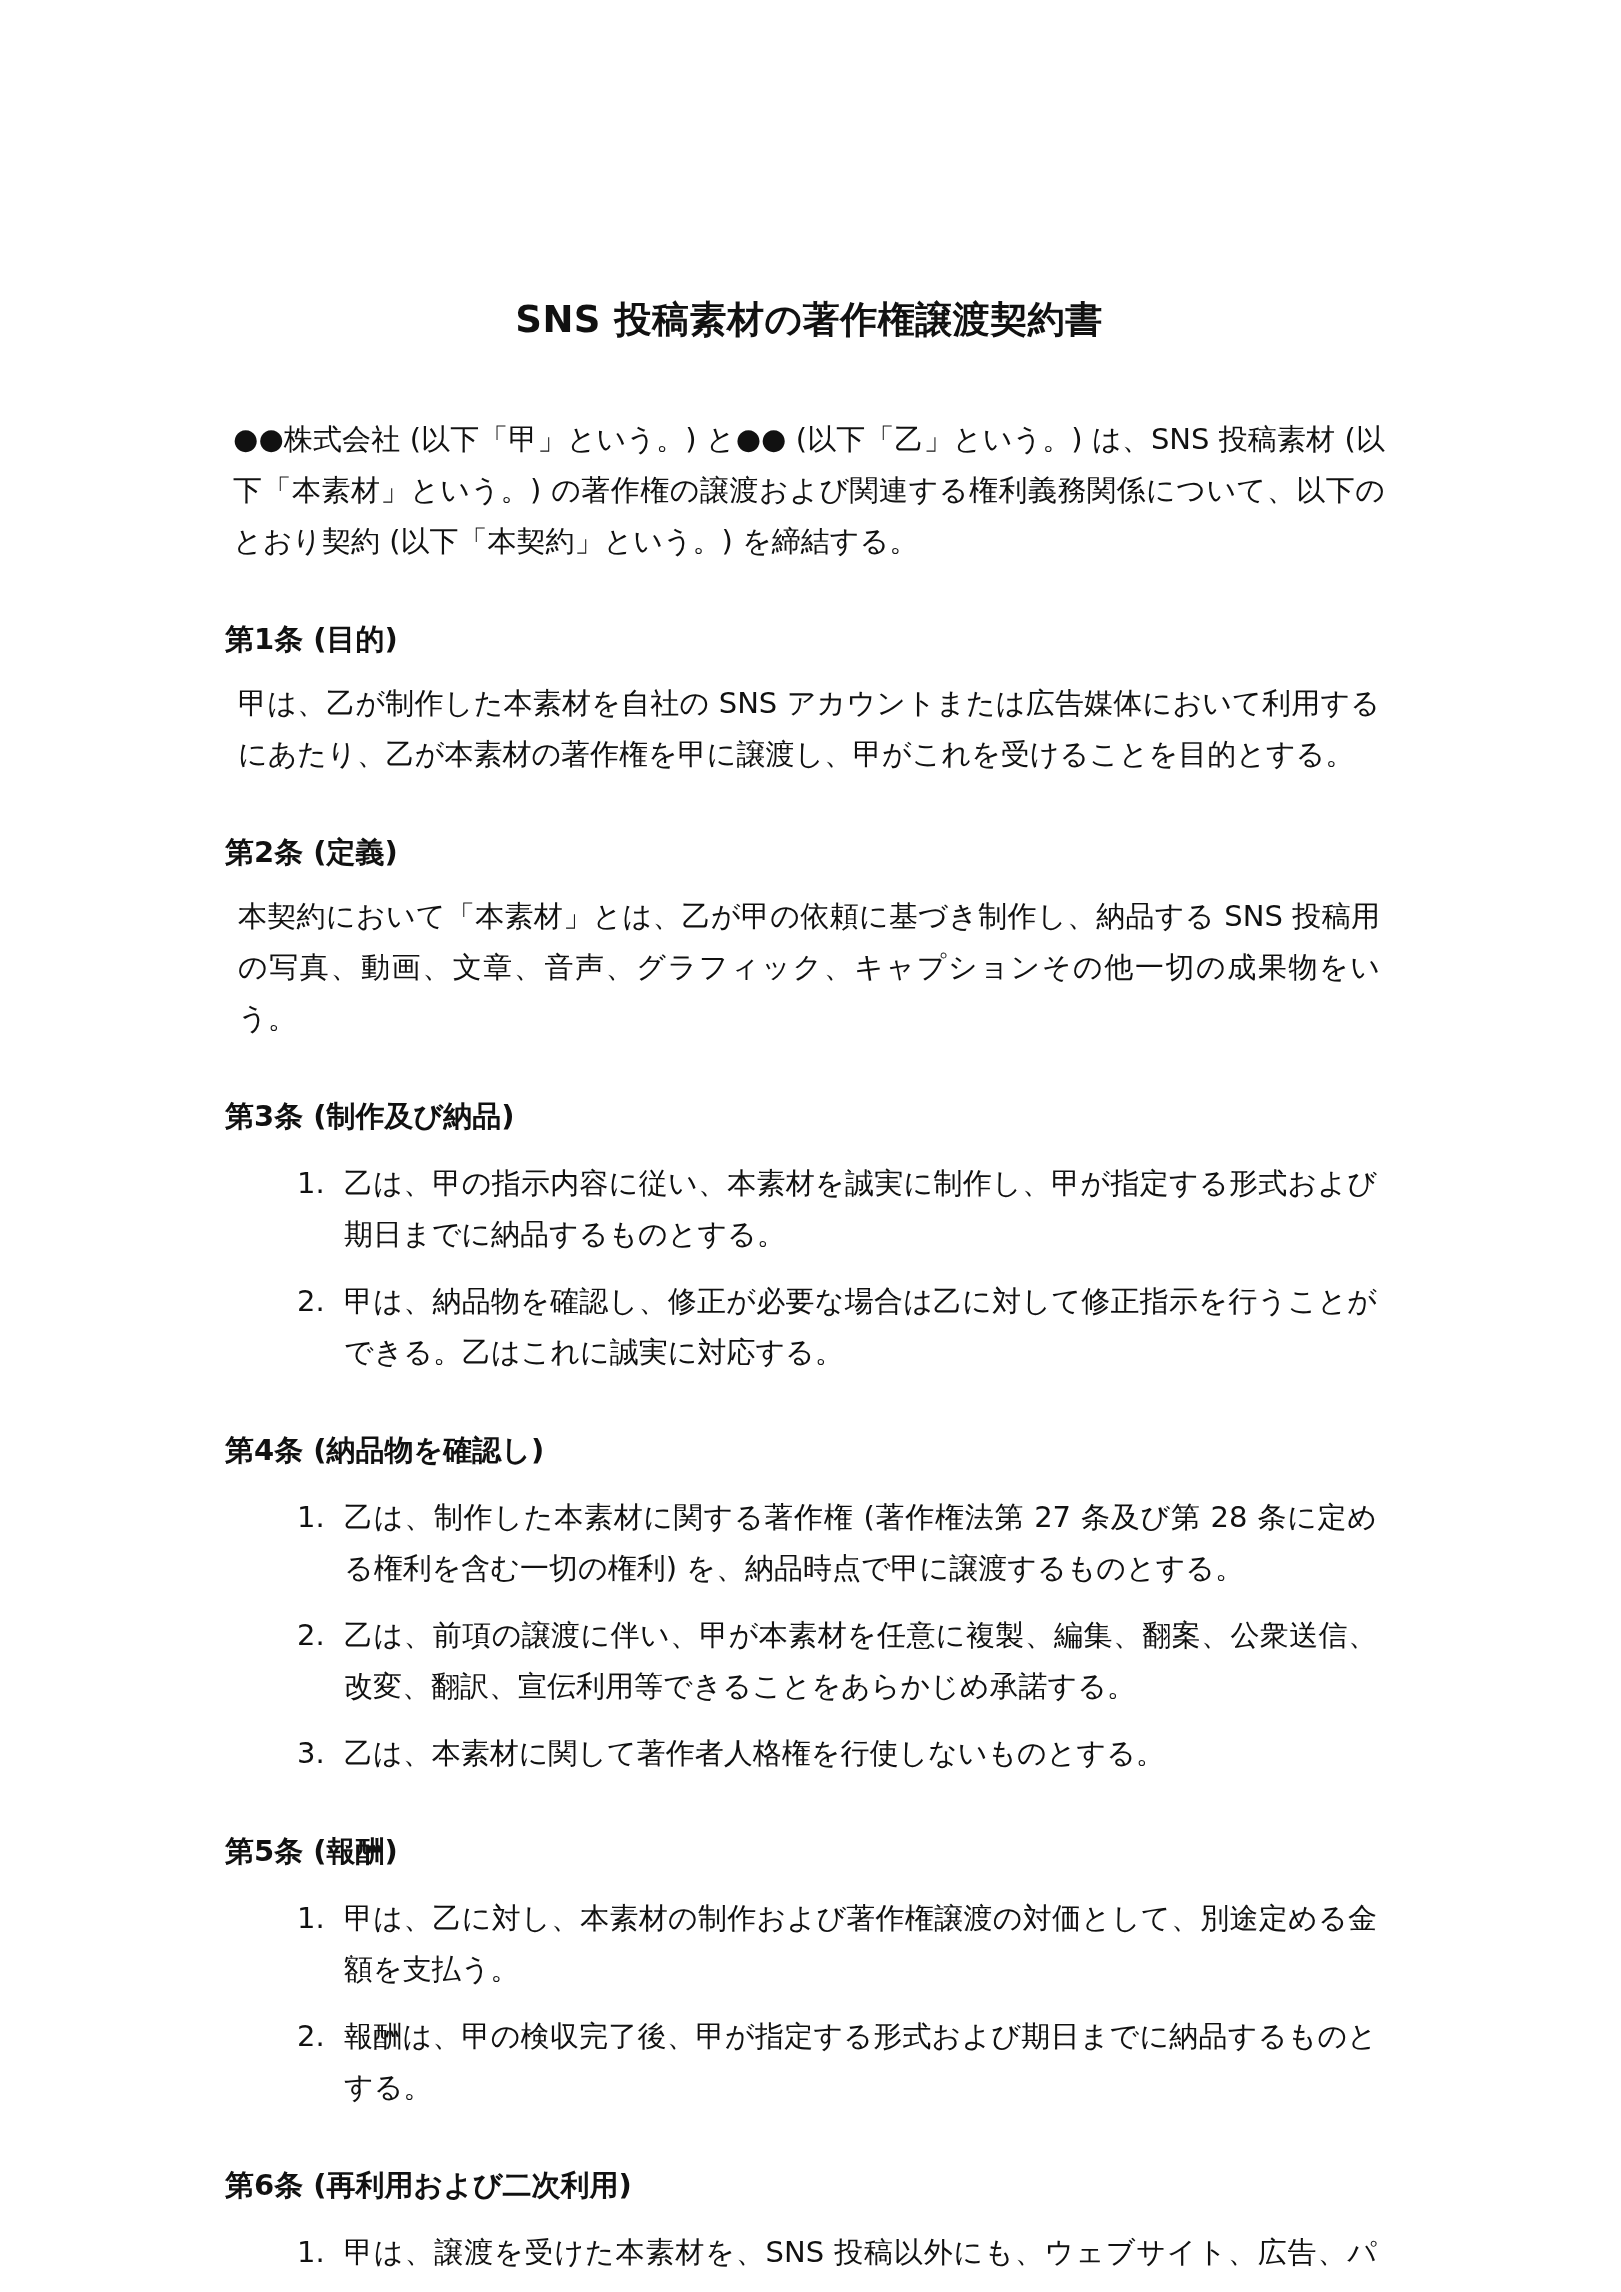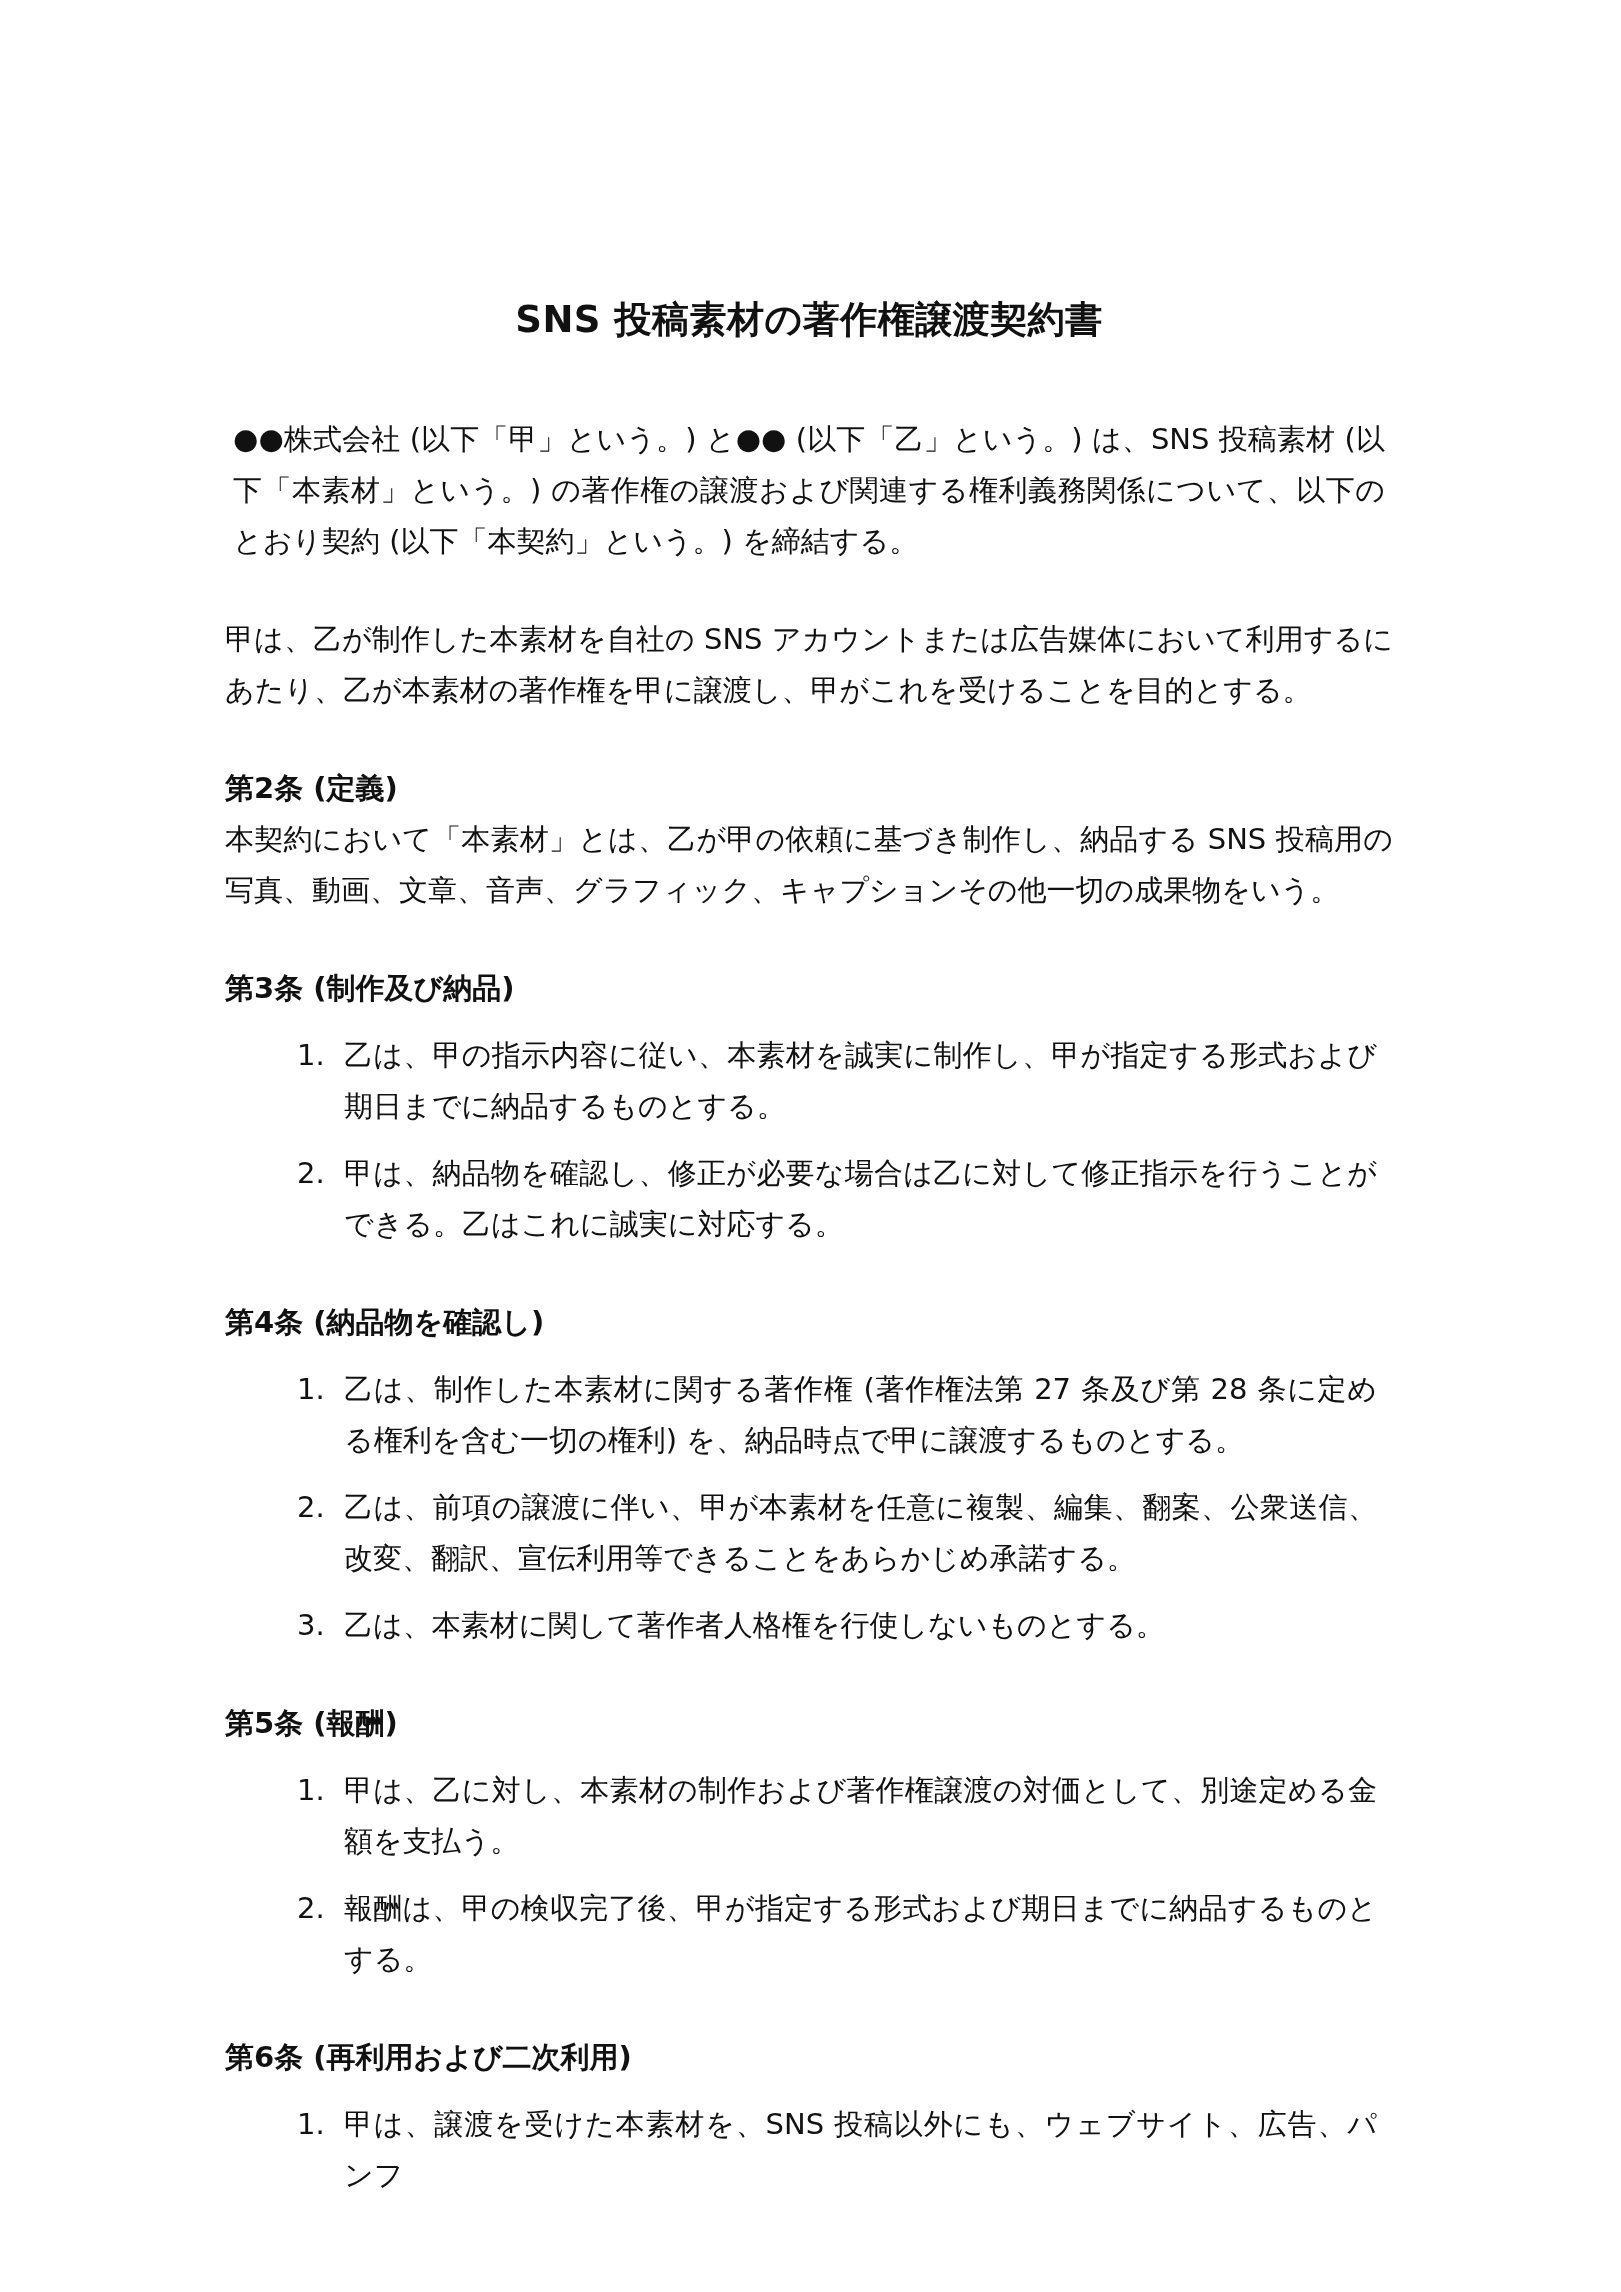--- a/index.html
+++ b/index.html
@@ -35,21 +35,21 @@
   .article {
     margin-top: 47px;
   }
   .article-heading {
     margin: 0;
     font-size: 29px;
     font-weight: 700;
     line-height: 51px;
   }
   .article-body {
-    margin: 0;
+    margin: 13px;
     font-size: 29px;
     line-height: 51px;
     text-align: justify;
   }
   ol.article-items {
     margin: 0;
     padding: 0;
     list-style: none;
     counter-reset: item;
   }
@@ -74,20 +74,21 @@
 </head>
 <body>
 
 <div class="page">
 
   <h1 class="doc-title">SNS 投稿素材の著作権譲渡契約書</h1>
 
   <p class="preamble">●●株式会社 (以下「甲」という。) と●● (以下「乙」という。) は、SNS 投稿素材 (以下「本素材」という。) の著作権の譲渡および関連する権利義務関係について、以下のとおり契約 (以下「本契約」という。) を締結する。</p>
 
   <section class="article">
+    <h2 class="article-heading">第1条 (目的)</h2>
     <p class="article-body">甲は、乙が制作した本素材を自社の SNS アカウントまたは広告媒体において利用するにあたり、乙が本素材の著作権を甲に譲渡し、甲がこれを受けることを目的とする。</p>
   </section>
 
   <section class="article">
     <h2 class="article-heading">第2条 (定義)</h2>
     <p class="article-body">本契約において「本素材」とは、乙が甲の依頼に基づき制作し、納品する SNS 投稿用の写真、動画、文章、音声、グラフィック、キャプションその他一切の成果物をいう。</p>
   </section>
 
   <section class="article">
     <h2 class="article-heading">第3条 (制作及び納品)</h2>

